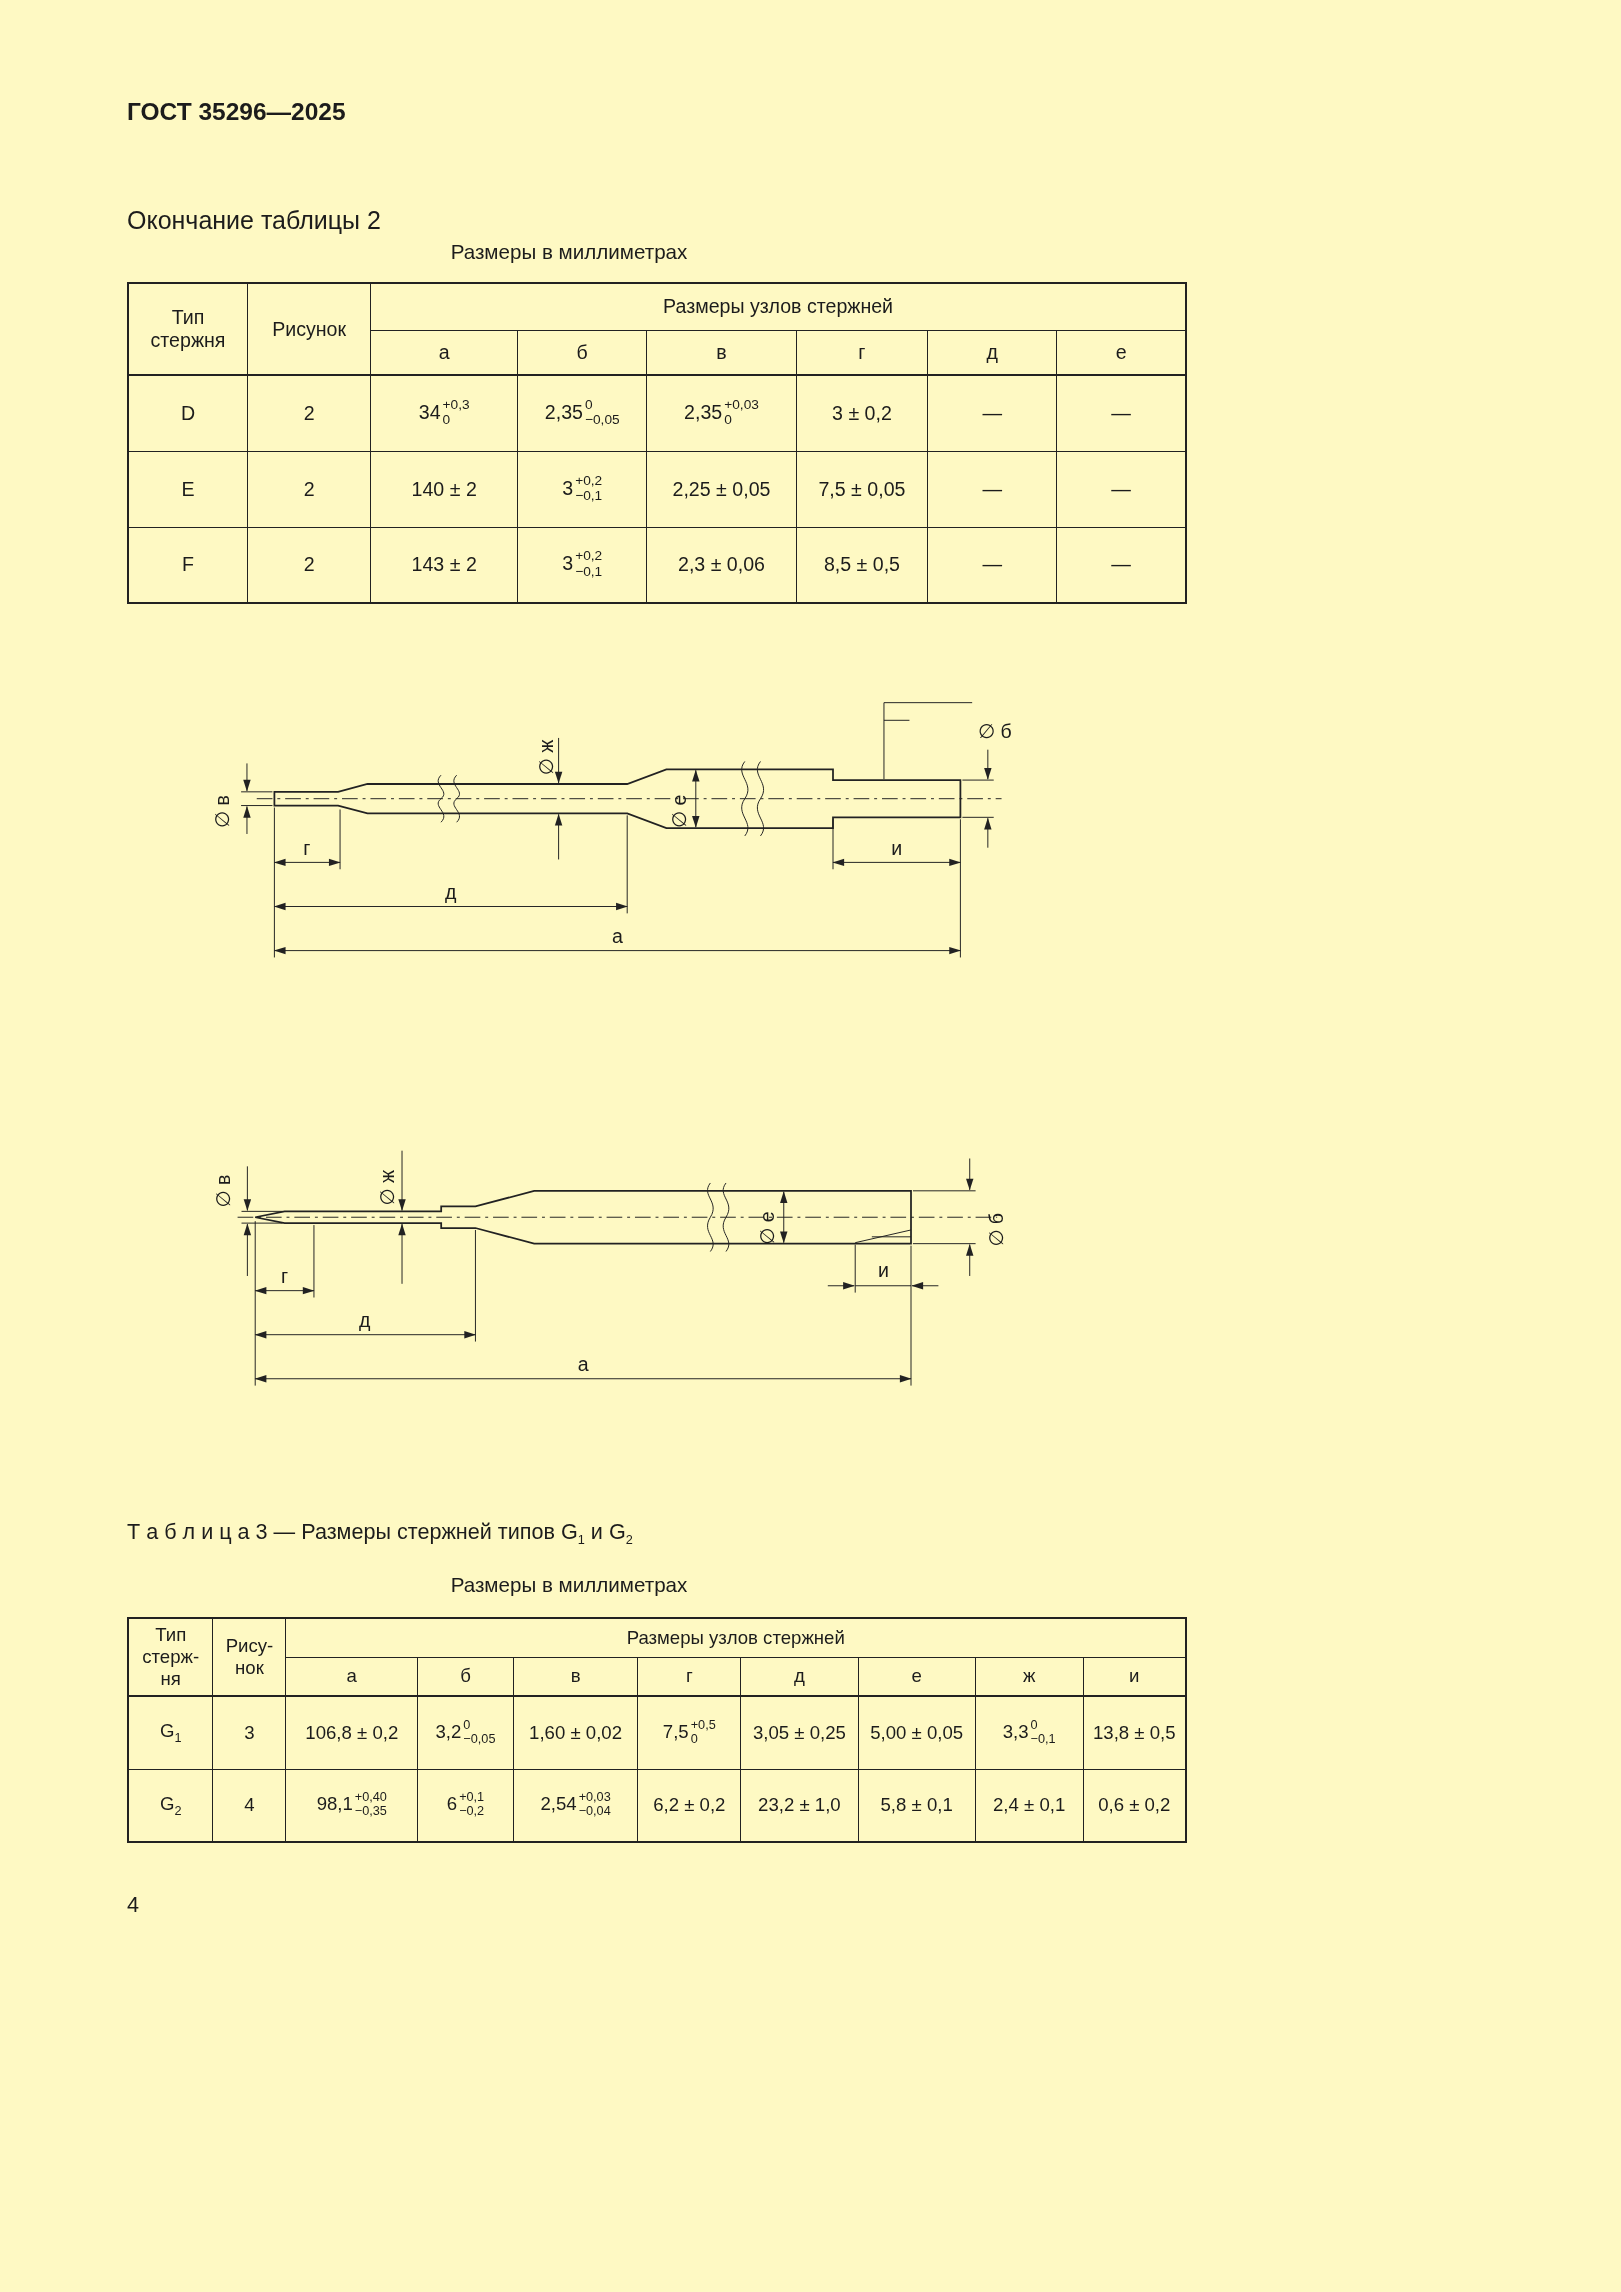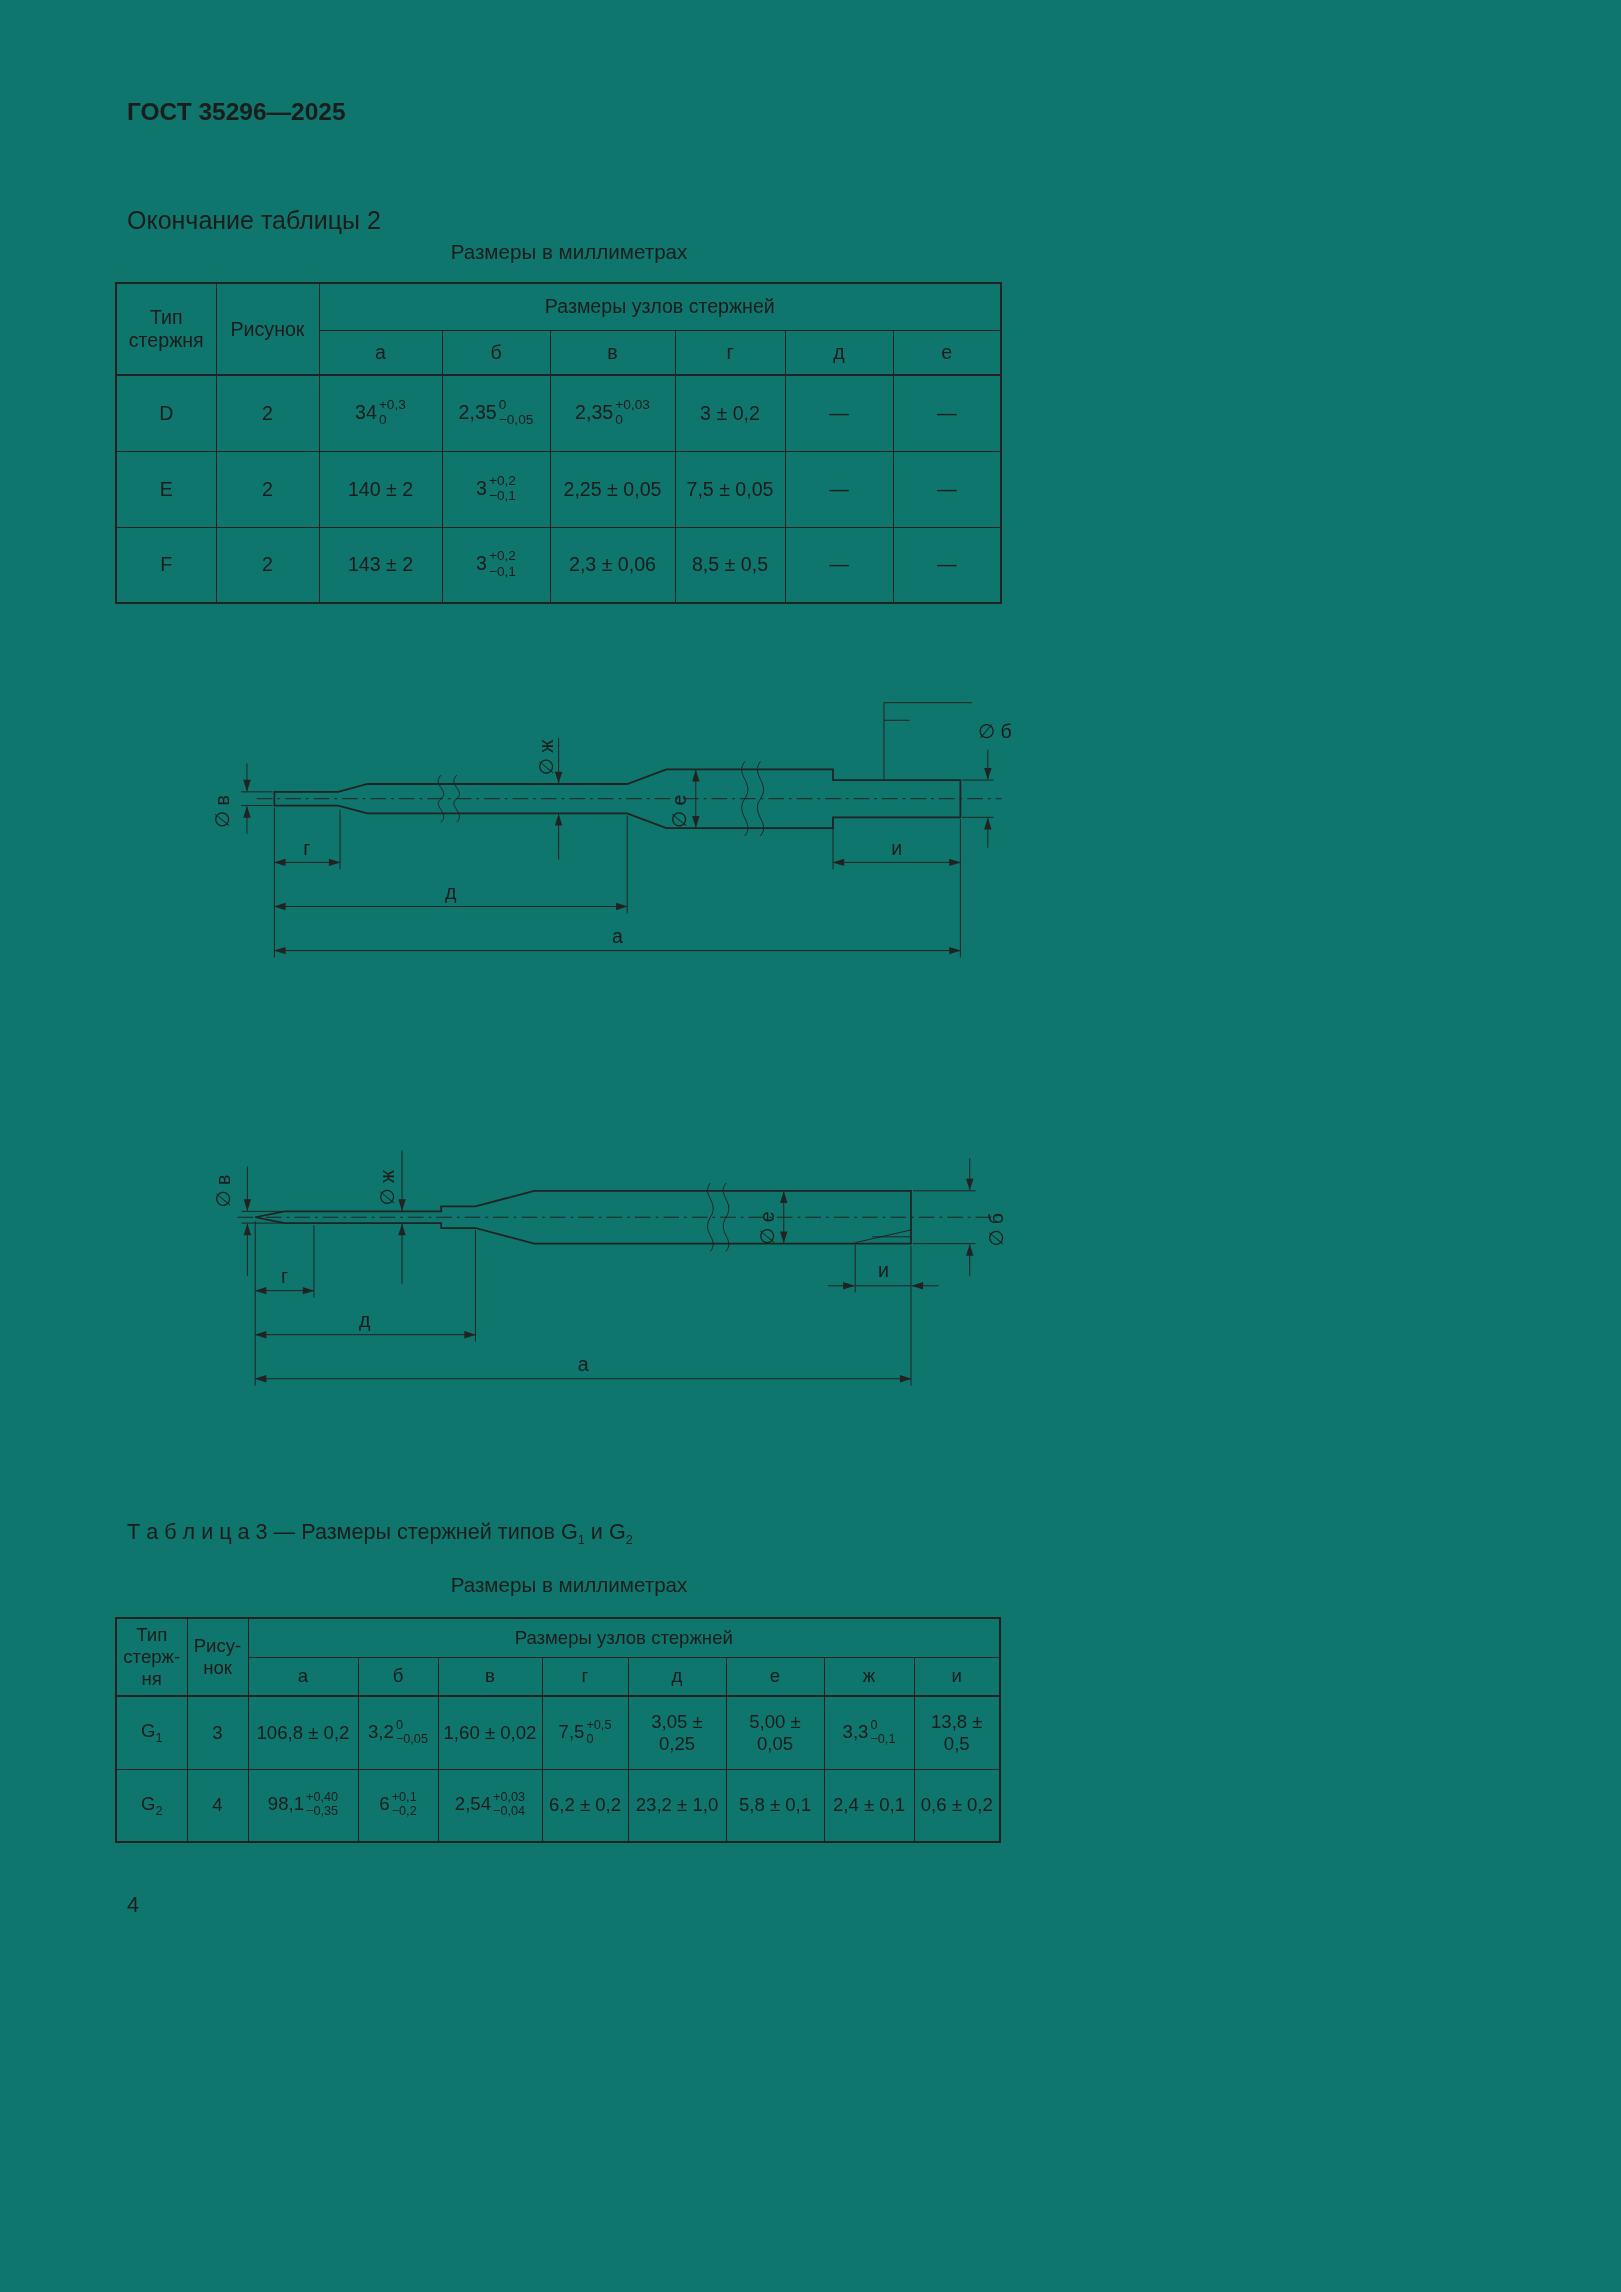--- a/index.html
+++ b/index.html
@@ -1,26 +1,26 @@
 <!DOCTYPE html>
 <html><head>
 <meta charset="utf-8">
 <style>
   * { box-sizing: border-box; }
   html, body { margin: 0; padding: 0; background: #ffffff; }
   .page {
-    position: relative; width: 1621px; height: 2293px; background: #0f766e;
+    position: relative; width: 1621px; height: 2293px; background: #fef9c3;
     font-family: "Liberation Sans", "DejaVu Sans", sans-serif; color: #1c1c1c; overflow: hidden;
   }
   .doc-header { position: absolute; left: 127px; top: 98px; font-size: 24.5px; font-weight: bold; }
   .note-italic { position: absolute; left: 127px; top: 206px; font-size: 25px; }
   .units { position: absolute; left: 127px; width: 884px; text-align: center; font-size: 20.6px; }
   #units1 { top: 240px; }
   #units2 { top: 1573px; }
-  .tbl-wrap { position: absolute; left: 115px; width: 884px; }
+  .tbl-wrap { position: absolute; left: 127px; width: 1060px; }
   #table2-wrap { top: 282px; }
   #table3-wrap { top: 1617px; }
   table { border-collapse: collapse; width: 100%; table-layout: fixed; }
   .gtable { border: 2px solid #222; }
   .gtable th, .gtable td {
     border: 1px solid #222; text-align: center; vertical-align: middle;
     font-weight: normal; padding: 3.9px 2.9px; white-space: pre-line;
   }
   .gtable th.hb, .gtable tr.dims th { border-bottom: 2.9px double #222; }
   .t2 { font-size: 19.6px; }

